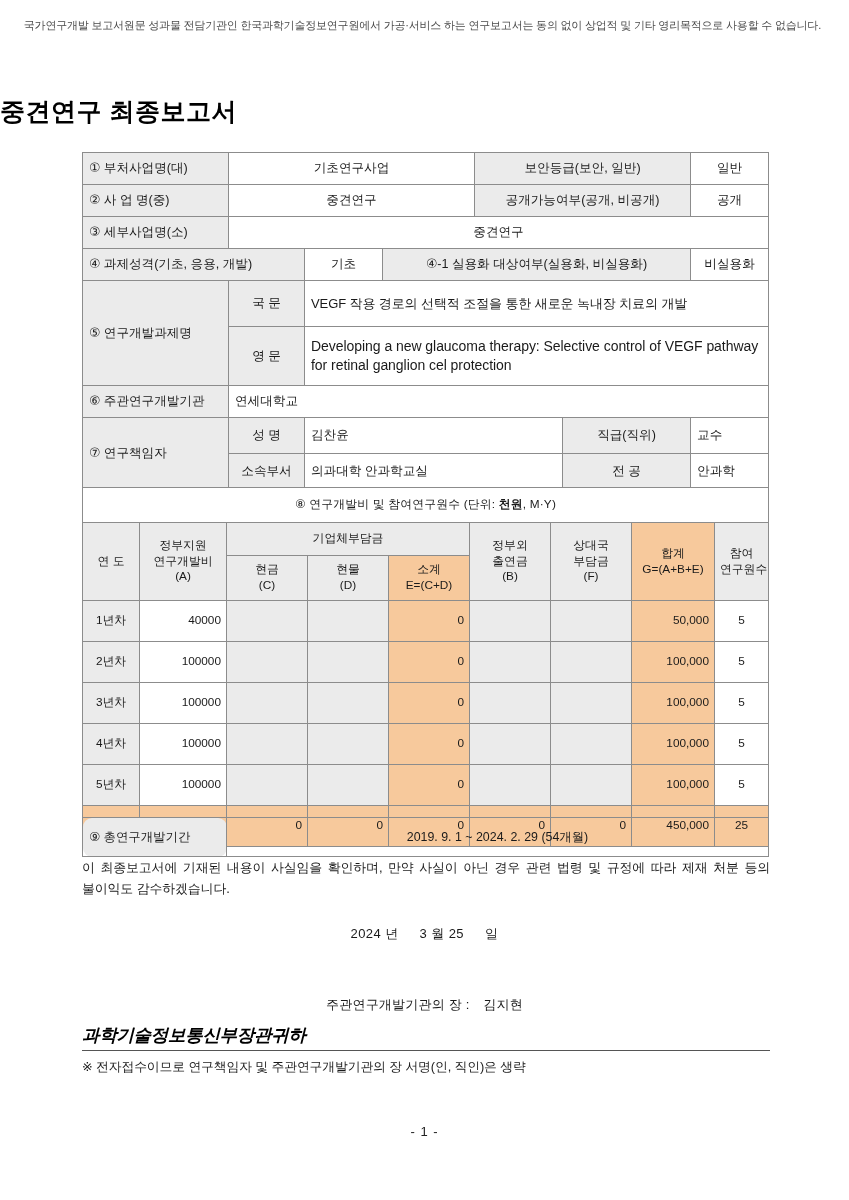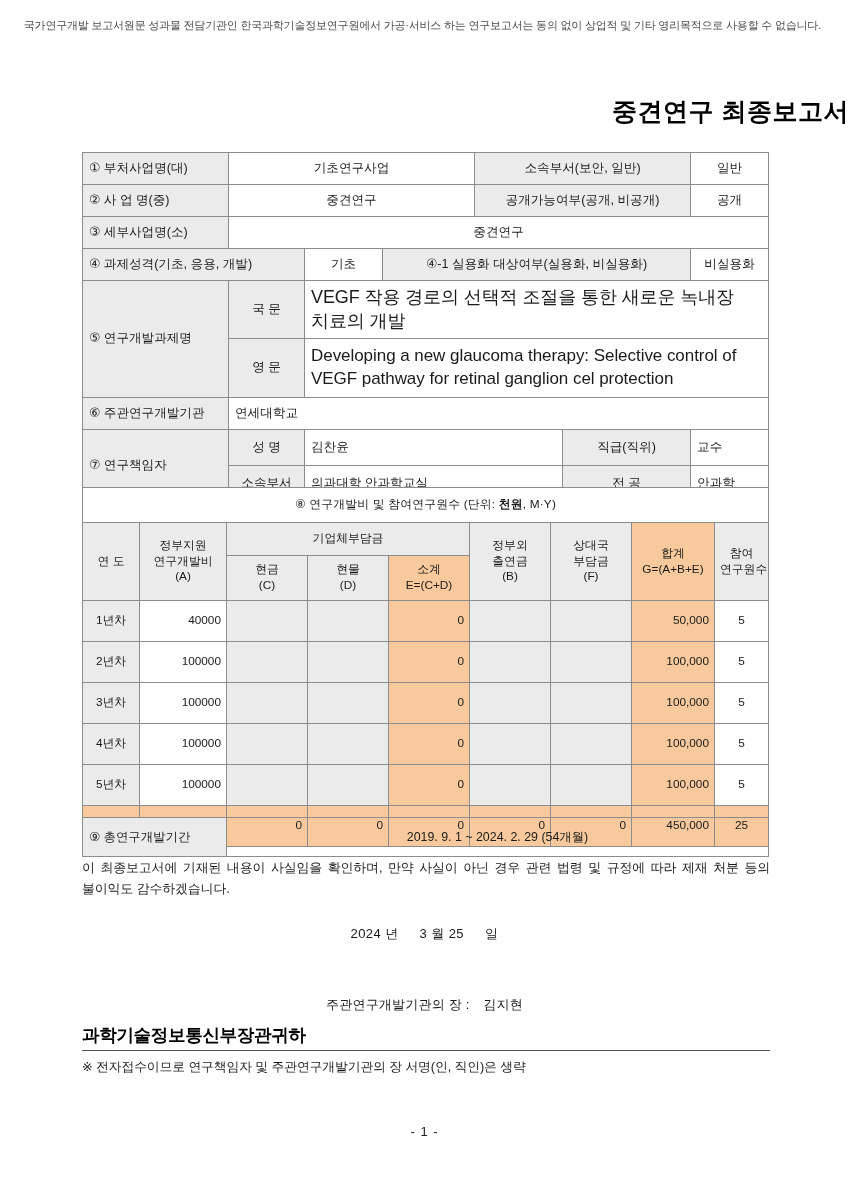--- a/index.html
+++ b/index.html
@@ -37,21 +37,21 @@
     line-height: 1.2;
     white-space: nowrap;
   }
 
   
   .doc-title {
     position: absolute;
     top: 95px;
     left: 0;
     width: 849px;
-    text-align: right;
+    text-align: left;
     font-size: 25px;
     font-weight: bold;
     letter-spacing: 0.5px;
     color: #000;
   }
 
   
   .tbl {
     position: absolute;
     left: 82px;
@@ -71,23 +71,23 @@
   }
   .hd { background: #ebebeb; }
   .ctr { text-align: center; }
   .lft { text-align: left; margin-top: 41px; }
   .pad-l { padding-left: 9px; }
 
   .r-h32 { height: 32px; }
   .r-h36 { height: 36px; }
   .r-h46 { height: 46px; }
 
-  .title-ko { font-size: 18px; letter-spacing: -0.1px; }
+  .title-ko { font-size: 13px; letter-spacing: -0.1px; }
   .title-en {
-    font-size: 17px;
+    font-size: 14px;
     line-height: 1.32;
     letter-spacing: -0.05px;
   }
 
   
   #fund-table { top: 487px; padding-left: 32px; }
   #fund-table td {
     font-size: 11.8px;
     padding: 3px 5px;
   }
@@ -109,21 +109,21 @@
   .or { background: #f7c99c; }
   .or-row td { background: #f7c99c; }
   .num { text-align: right; padding-right: 7px; font-size: 12.2px; }
   .yr  { text-align: center; font-size: 12.4px; }
   .cnt { text-align: center; font-size: 12.2px; }
   .blank-grey { background: #ebebeb; }
   .row-data td { height: 34px; margin-top: 8px; }
 
   
   #period-table { top: 817px; }
-  #period-table td { font-size: 12.4px; height: 30px; }
+  #period-table td { font-size: 12.4px; height: 30px; border-radius: 9px; }
 
   
   .decl {
     position: absolute;
     top: 858px;
     left: 82px;
     width: 688px;
     font-size: 12.9px;
     line-height: 1.62;
     text-align: justify;
@@ -156,20 +156,21 @@
   .sig-line .name-tight { display: inline-block; margin-left: 10px; }
 
   
   .addressee-wrap {
     position: absolute;
     top: 1023px;
     left: 82px;
     width: 688px;
     border-bottom: 1.6px solid #555;
     padding-bottom: 3px;
+    font-style: italic;
   }
   .addressee {
     font-size: 17.5px;
     font-weight: bold;
     letter-spacing: -0.3px;
     color: #000;
   }
 
   .note {
     position: absolute;
@@ -208,21 +209,21 @@
       <col style="width:92px">
       <col style="width:88px">
       <col style="width:128px">
       <col style="width:78px">
     </colgroup>
     <tbody>
 
       <tr class="r-h32">
         <td class="hd lft pad-l">① 부처사업명(대)</td>
         <td class="ctr" colspan="3">기초연구사업</td>
-        <td class="hd ctr" colspan="2">소속부서(보안, 일반)</td>
+        <td class="hd ctr" colspan="2">보안등급(보안, 일반)</td>
         <td class="ctr">일반</td>
       </tr>
 
       <tr class="r-h32">
         <td class="hd lft pad-l">② 사  업  명(중)</td>
         <td class="ctr" colspan="3">중견연구</td>
         <td class="hd ctr" colspan="2">공개가능여부(공개, 비공개)</td>
         <td class="ctr">공개</td>
       </tr>
 

